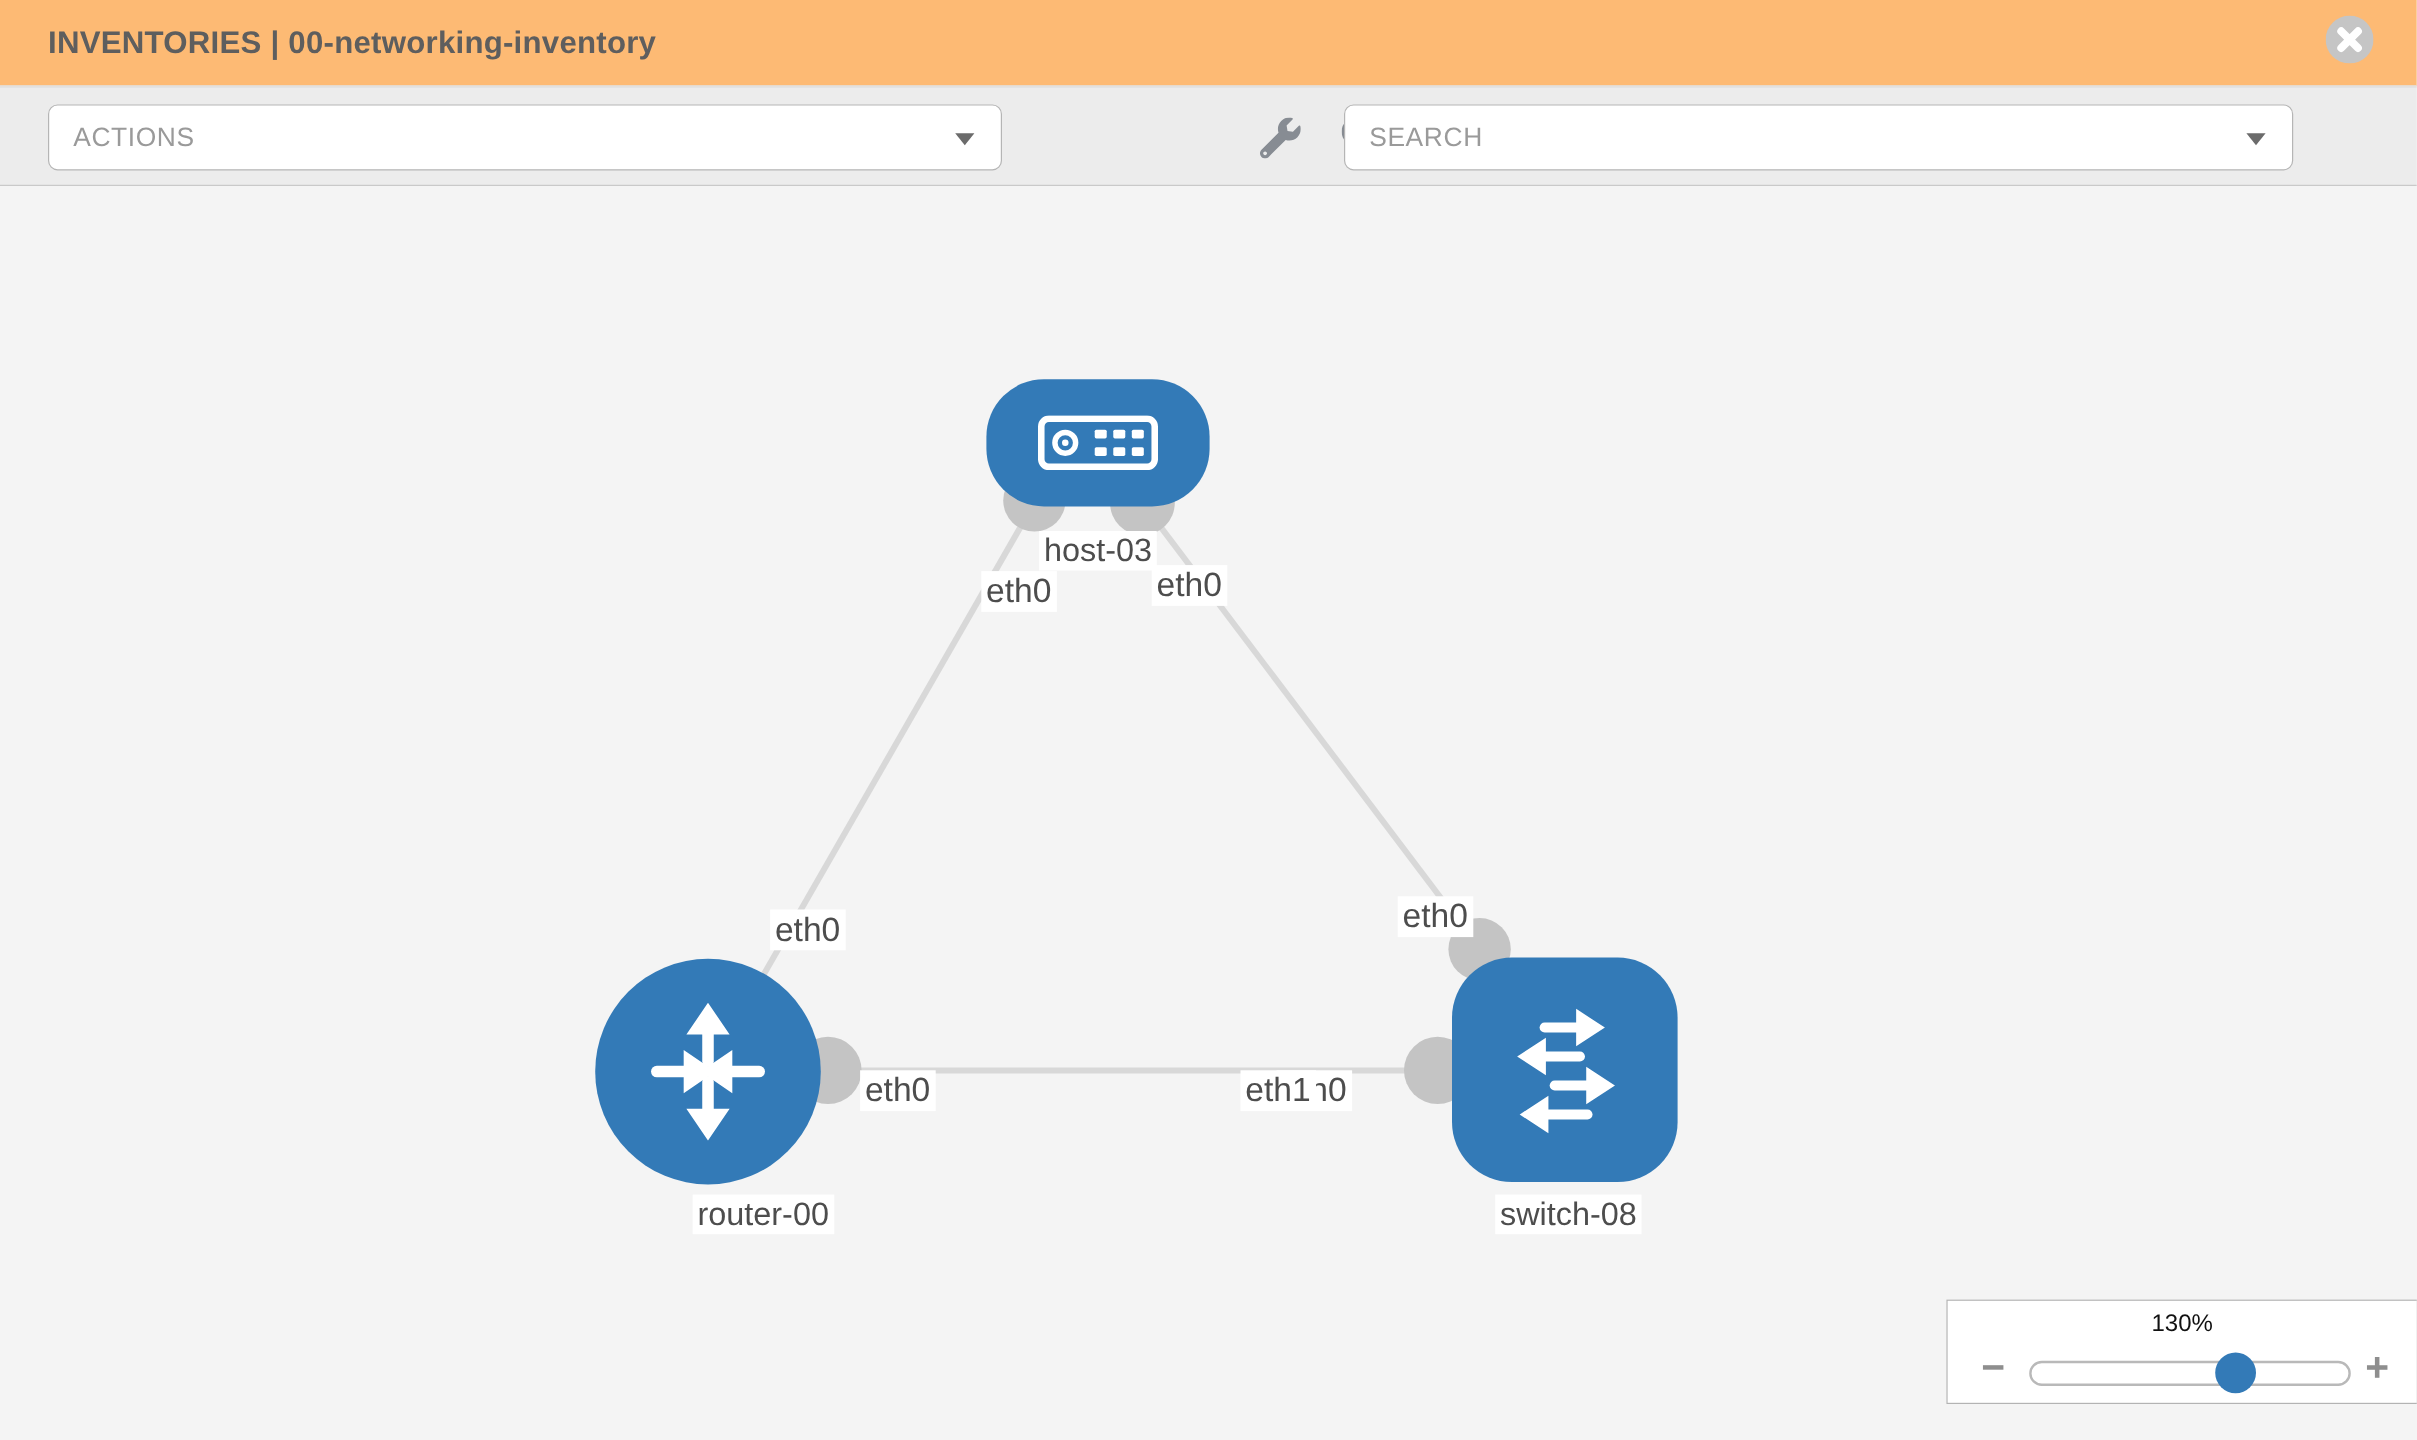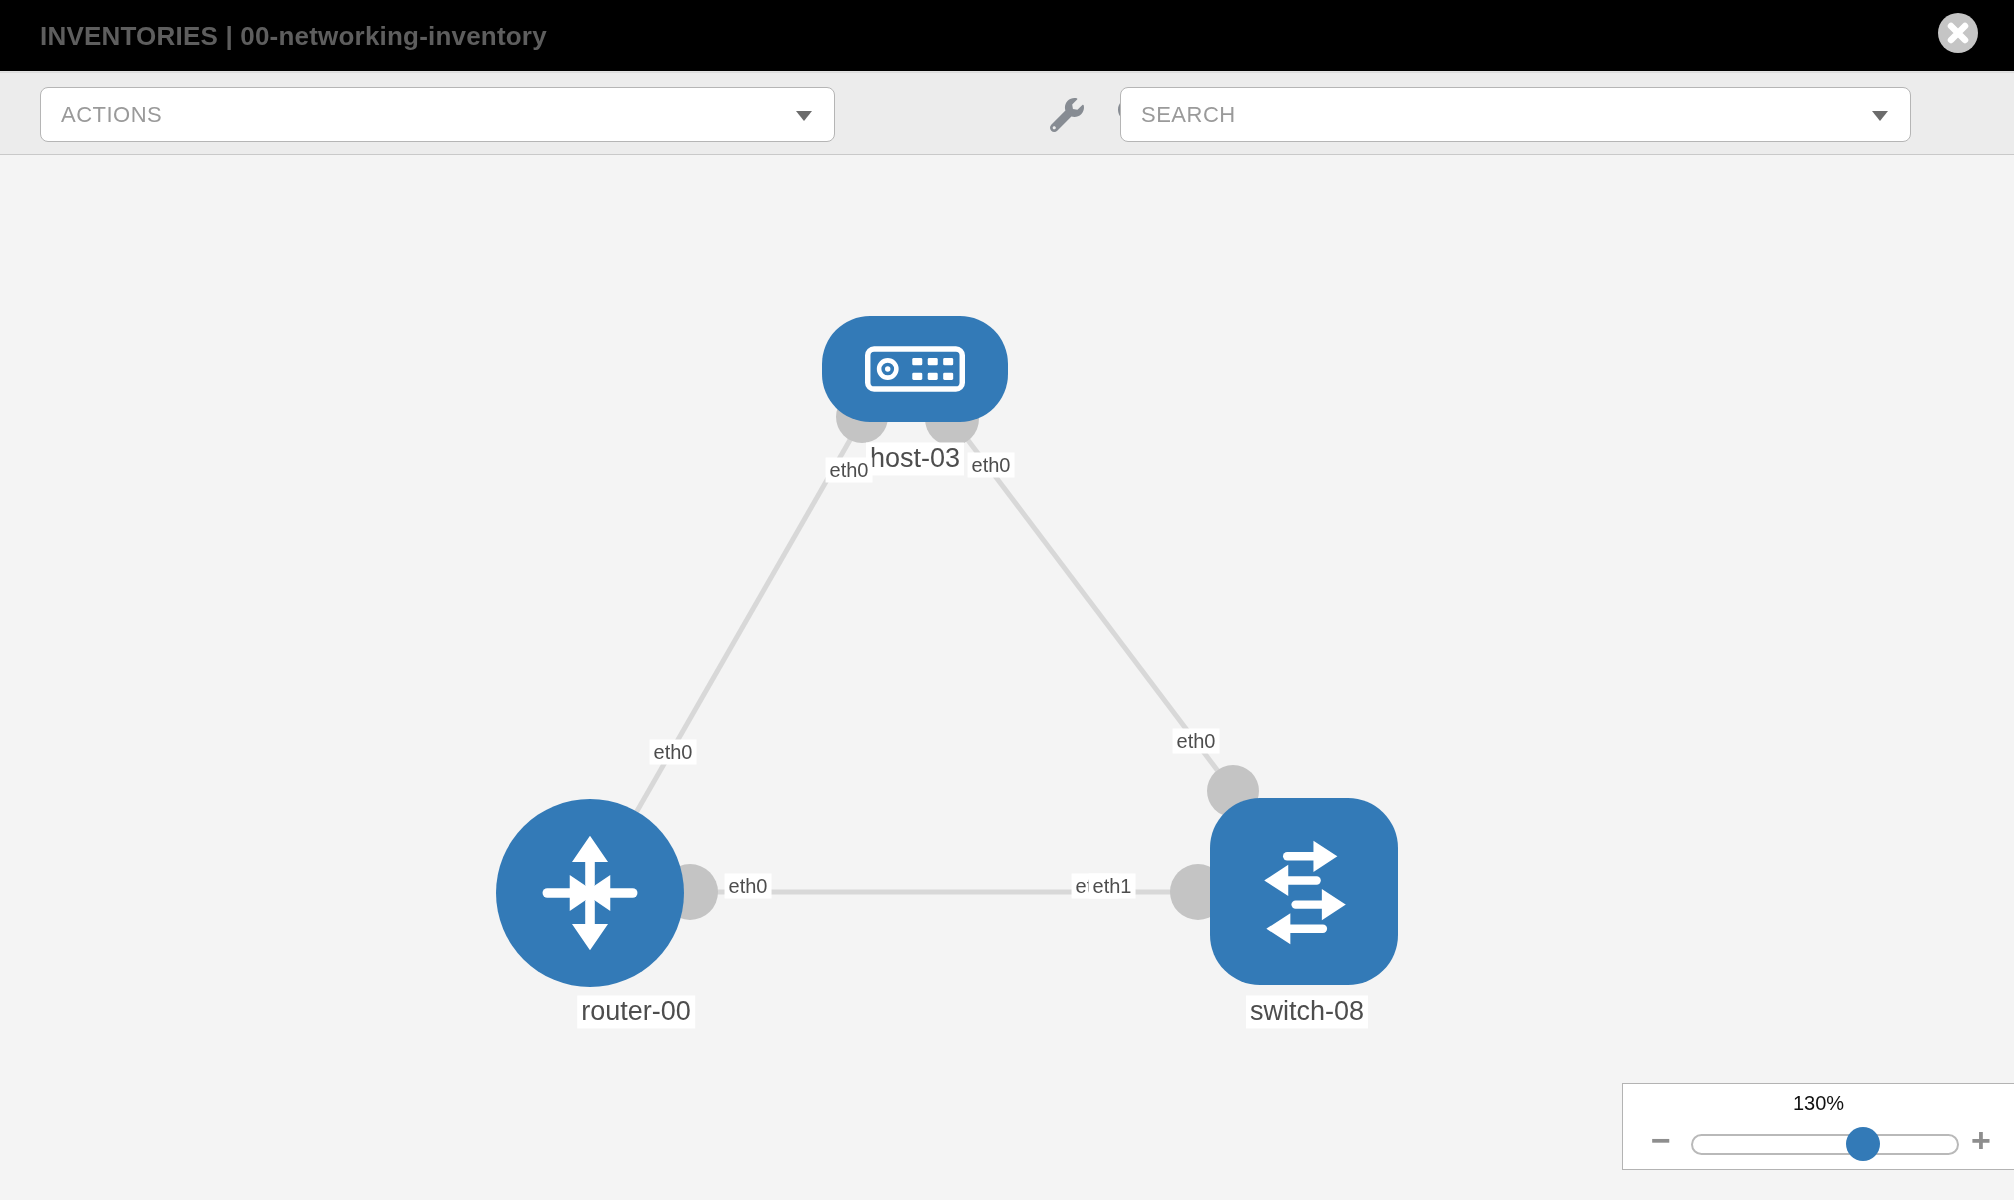--- a/index.html
+++ b/index.html
@@ -2,21 +2,21 @@
 <html><head>
 <meta charset="utf-8">
 <style>
   * { margin:0; padding:0; box-sizing:border-box; }
   html,body { width:2014px; height:1200px; overflow:hidden; }
   body { background:#f4f4f4; font-family:"Liberation Sans", sans-serif; position:relative; }
 
   
   .header {
     position:absolute; top:0; left:0; right:0; height:72px;
-    background:#000000; border-bottom:1px solid #e2e2e2; z-index:30;
+    background:#fdba74; border-bottom:1px solid #e2e2e2; z-index:30;
   }
   .header .title {
     position:absolute; left:40px; top:50%; transform:translateY(-50%);
     font-size:26px; font-weight:700; color:#5e5e5e; letter-spacing:0.2px;
   }
   .close-btn {
     position:absolute; left:1938px; top:13px; width:40px; height:40px; cursor:pointer;
   }
 
   
@@ -52,21 +52,21 @@
   .node.host   { border-radius:48px; }
   .node.router { border-radius:50%; }
   .node.switch { border-radius:50px; }
 
   .tlabel {
     position:absolute; transform:translate(-50%,-50%);
     background:#ffffff; color:#4d4d4d; white-space:nowrap; z-index:8;
     line-height:1.15; padding:1px 4px;
   }
   .tlabel.node-label  { font-size:27px; z-index:8; }
-  .tlabel.iface-label { font-size:20px; z-index:9; }
+  .tlabel.iface-label { font-size:28px; z-index:9;margin-top:23px; }
 
   
   .zoom-panel {
     position:absolute; left:1622px; top:1083px; width:393px; height:87px;
     background:#ffffff; border:1px solid #b3b3b3; z-index:20;
   }
   .zoom-level { position:absolute; left:0; right:0; top:8px; text-align:center;
                 font-size:20px; color:#111111; }
   .zoom-minus, .zoom-plus {
     position:absolute; top:39px; font-size:34px; font-weight:700; color:#8e8e8e;
@@ -140,21 +140,21 @@
     </div>
     <div class="tlabel node-label" style="left: 915px; top: 459px;">host-03</div>
     <div class="tlabel node-label" style="left: 590px; top: 1012px; margin-left: 46px;">router-00</div>
     <div class="tlabel node-label" style="left: 1307px; top: 1012px;">switch-08</div>
     <div class="tlabel iface-label" style="left: 849px; top: 470px;">eth0</div>
     <div class="tlabel iface-label" style="left: 991px; top: 465px;">eth0</div>
     <div class="tlabel iface-label" style="left: 673px; top: 752px;">eth0</div>
     <div class="tlabel iface-label" style="left: 1196px; top: 741px;">eth0</div>
     <div class="tlabel iface-label" style="left: 748px; top: 886px;">eth0</div>
     <div class="tlabel iface-label" style="left: 1095px; top: 886px;">eth0</div>
-    <div class="tlabel iface-label" style="left: 1112px; top: 886px;">eth1</div>
+    <div class="tlabel iface-label" style="left: 1065px; top: 886px;">eth1</div>
   </div>
 
 <div class="header">
   <div class="title">INVENTORIES | 00-networking-inventory</div>
   <div class="close-btn">
     <svg width="40" height="40" viewBox="0 0 40 40">
       <circle cx="20" cy="20" r="20" fill="#c5c5c5"></circle>
       <path d="M13 13 L27 27 M27 13 L13 27" stroke="#ffffff" stroke-width="6.5" stroke-linecap="round"></path>
     </svg>
   </div>

